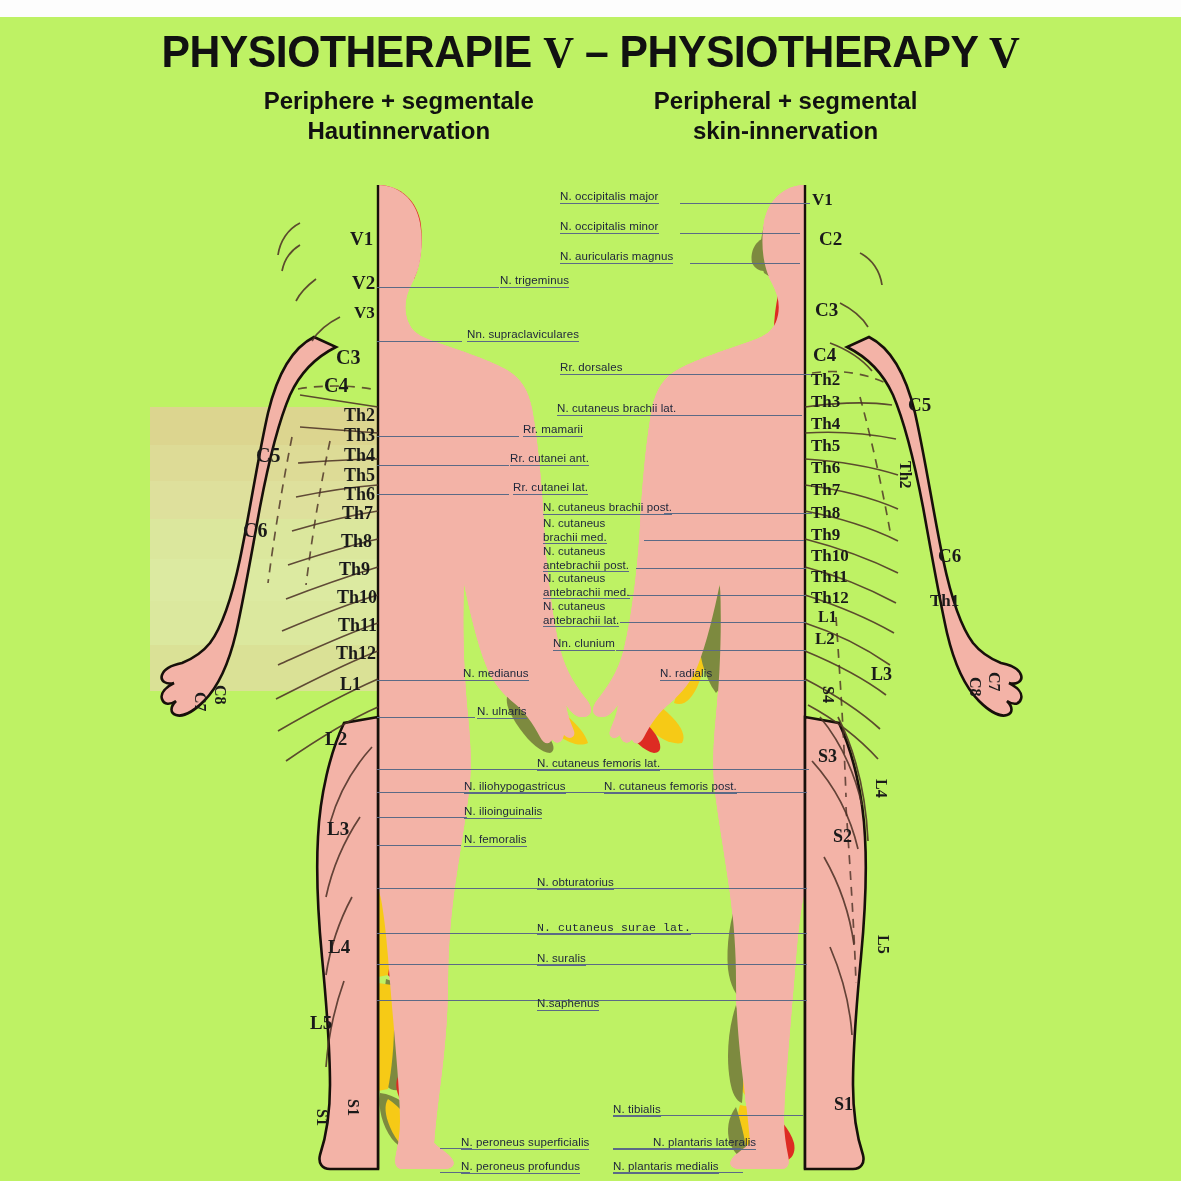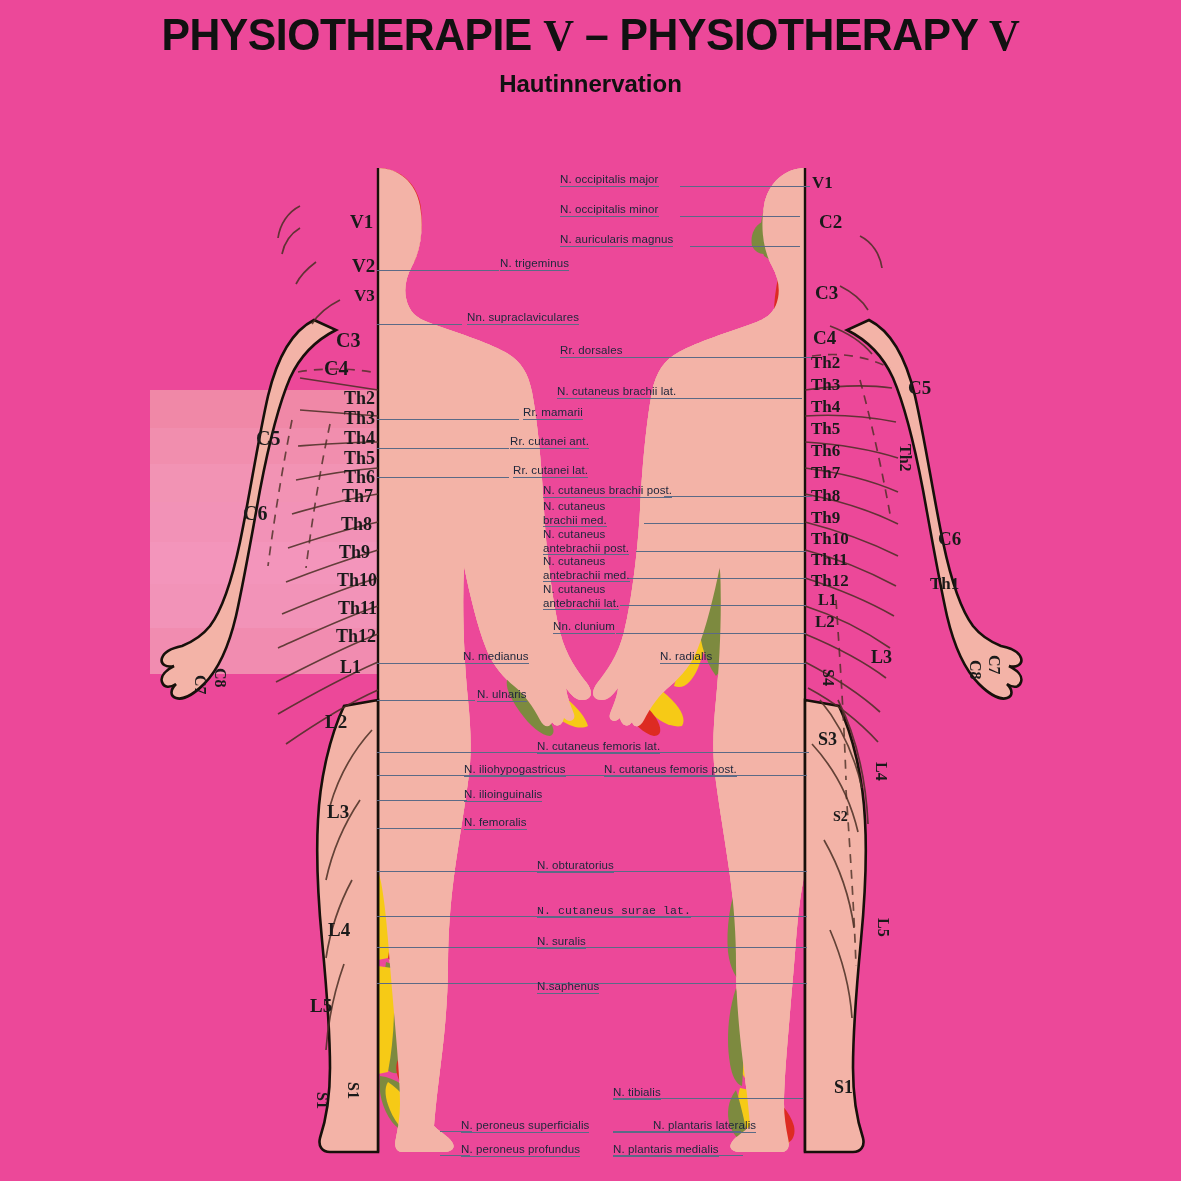--- a/index.html
+++ b/index.html
@@ -4,21 +4,21 @@
 <title>Physiotherapie V</title>
 <style>
   html,body{margin:0;padding:0;}
   body{
     width:1181px;height:1181px;
     background:#fdfdfd;
     font-family:"Liberation Sans",sans-serif;
     overflow:hidden;
     position:relative;
   }
-  #stage{position:absolute;inset:0;background:#ec4899;}
+  #stage{position:absolute;inset:0;background:#bef264;margin-top:17px;}
 
   
   .header{position:absolute;left:0;top:0;width:1181px;text-align:center;}
   .title-line{
     font-weight:bold;font-size:44px;letter-spacing:-0.5px;
     color:#111;white-space:nowrap;margin-top:10px;
     font-family:"Liberation Sans",sans-serif;
     transform:scaleX(0.97);
   }
   .title-line .rom{font-family:"Liberation Serif",serif;font-weight:bold;}
@@ -52,21 +52,26 @@
   <div class="header">
     <div class="title-line">
       <span>PHYSIOTHERAPIE</span>
       <span class="rom">V</span>
       <span>–</span>
       <span>PHYSIOTHERAPY</span>
       <span class="rom">V</span>
     </div>
     <div class="subtitles">
       <div class="sub">
+        <div>Periphere + segmentale</div>
         <div>Hautinnervation</div>
+      </div>
+      <div class="sub">
+        <div>Peripheral + segmental</div>
+        <div>skin-innervation</div>
       </div>
     </div>
   </div>
 
   <svg width="1181" height="1181" viewBox="0 0 1181 1181" aria-hidden="true">
     <defs>
       <clipPath id="clipFrontLeft">
         <rect x="150" y="160" width="228" height="1020"></rect>
       </clipPath>
       <clipPath id="clipFrontRight">
@@ -549,21 +554,21 @@
     <span class="derm" style="left:811px;top:509px;font-size:17px;">Th9</span>
     <span class="derm" style="left:811px;top:530px;font-size:17px;">Th10</span>
     <span class="derm" style="left:811px;top:551px;font-size:17px;">Th11</span>
     <span class="derm" style="left:811px;top:572px;font-size:17px;">Th12</span>
     <span class="derm" style="left:818px;top:592px;font-size:16px;">L1</span>
     <span class="derm" style="left:815px;top:613px;font-size:17px;">L2</span>
     <span class="derm" style="left:871px;top:648px;font-size:18px;">L3</span>
     <span class="derm" style="left:820px;top:669px;font-size:16px;writing-mode:vertical-rl;">S4</span>
     <span class="derm" style="left:818px;top:730px;font-size:18px;">S3</span>
     <span class="derm" style="left:873px;top:762px;font-size:16px;writing-mode:vertical-rl;">L4</span>
-    <span class="derm" style="left:833px;top:810px;font-size:14px;">S2</span>
+    <span class="derm" style="left:833px;top:810px;font-size:18px;">S2</span>
     <span class="derm" style="left:875px;top:918px;font-size:16px;writing-mode:vertical-rl;">L5</span>
     <span class="derm" style="left:834px;top:1078px;font-size:18px;">S1</span>
     <span class="derm" style="left:908px;top:378px;font-size:19px;">C5</span>
     <span class="derm" style="left:897px;top:444px;font-size:16px;writing-mode:vertical-rl;">Th2</span>
     <span class="derm" style="left:938px;top:529px;font-size:19px;">C6</span>
     <span class="derm" style="left:930px;top:575px;font-size:17px;">Th1</span>
     <span class="derm" style="left:967px;top:660px;font-size:16px;writing-mode:vertical-rl;">C8</span>
     <span class="derm" style="left:986px;top:655px;font-size:16px;writing-mode:vertical-rl;">C7</span>
   </div>
 

